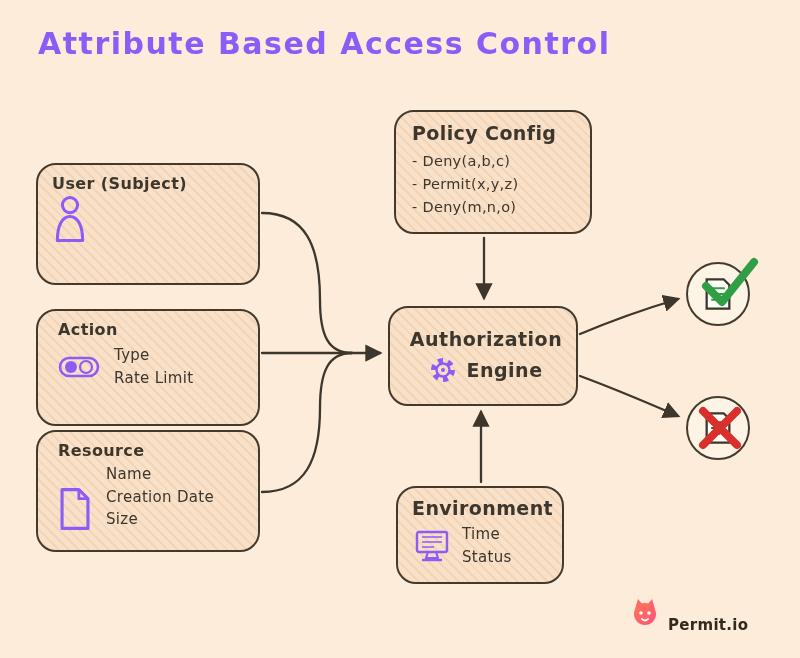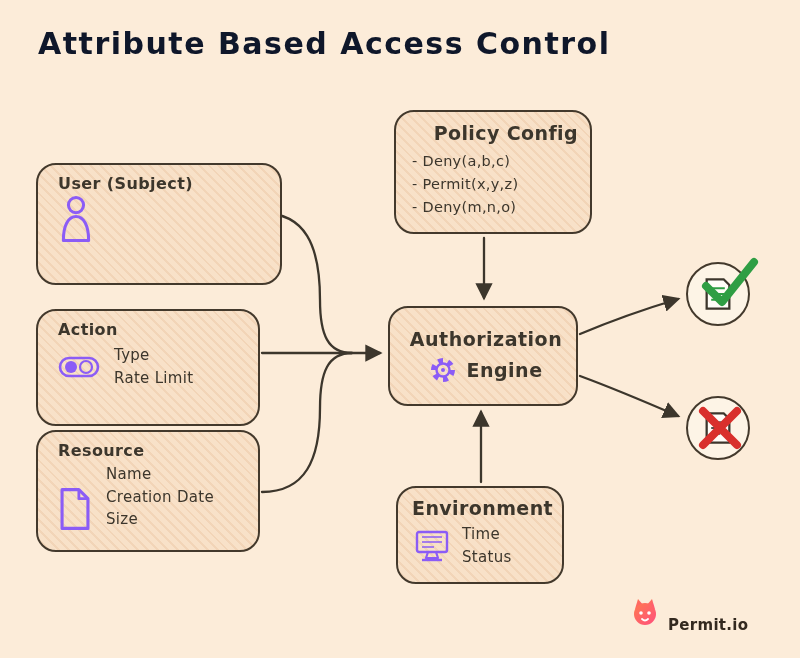--- a/index.html
+++ b/index.html
@@ -6,21 +6,21 @@
   body{
     width:800px;height:658px;position:relative;overflow:hidden;
     background:#fcecd9;
     font-family:"DejaVu Sans", sans-serif;
     color:#3c362c;
   }
   .abs{position:absolute;}
   .title{
     left:38px;top:26px;width:600px;
     font-size:30px;font-weight:bold;letter-spacing:1.5px;
-    color:#0f172a;
+    color:#8b5cf6;
   }
   .node{
     position:absolute;
     border:2.5px solid #43392c;
     border-radius:20px;
     background:
       repeating-linear-gradient(45deg, rgba(199,122,62,0.12) 0 2px, rgba(199,122,62,0) 2px 7px),
       #f8e1c8;
     box-sizing:border-box;
     padding-left:6px;
@@ -55,21 +55,21 @@
     <path d="M 262 213 C 305 213, 320 245, 320 300 C 320 335, 328 353, 352 353"></path>
     <path d="M 262 353 L 380 353" marker-end="url(#arrow)"></path>
     <path d="M 262 492 C 305 492, 320 460, 320 408 C 320 372, 328 353, 352 353"></path>
     <path d="M 484 238 L 484 298" marker-end="url(#arrow)"></path>
     <path d="M 481 482 L 481 412" marker-end="url(#arrow)"></path>
     <path d="M 580 334 C 618 318, 648 308, 678 299" marker-end="url(#arrow)"></path>
     <path d="M 580 376 C 618 390, 648 403, 678 416" marker-end="url(#arrow)"></path>
   </g>
 </svg>
 
-<div class="node" style="left:36px;top:163px;width:246px;height:122px;padding:9px 14px 6px 20px;">
+<div class="node" style="left:36px;top:163px;width:224px;height:122px;padding:9px 14px 6px 14px;">
   <div class="node-title">User (Subject)</div>
   <div class="row" style="margin-top:2px;">
     <span>
       <svg width="36" height="48" viewBox="0 0 28 38">
         <circle cx="14" cy="8" r="6" fill="none" stroke="#8b5cf6" stroke-width="2.4"></circle>
         <path d="M4 36 C4 24 8 17 14 17 C20 17 24 24 24 36 Z" fill="none" stroke="#8b5cf6" stroke-width="2.4" stroke-linejoin="round"></path>
       </svg>
     </span>
   </div>
 </div>
@@ -102,21 +102,21 @@
     </span>
     <div class="items">
       <div>Name</div>
       <div>Creation Date</div>
       <div>Size</div>
     </div>
   </div>
 </div>
 
 <div class="node" style="left:394px;top:110px;width:198px;height:124px;padding:10px 12px 6px 16px;">
-  <div class="node-title big" style="text-align:right;">Policy Config</div>
+  <div class="node-title big" style="text-align:left;">Policy Config</div>
   <div class="items dash" style="margin-top:6px;">
     <div>- Deny(a,b,c)</div>
     <div>- Permit(x,y,z)</div>
     <div>- Deny(m,n,o)</div>
   </div>
 </div>
 
 <div class="node" style="left:388px;top:306px;width:190px;height:100px;display:flex;flex-direction:column;align-items:center;justify-content:center;gap:6px;">
   <div class="engine-text">Authorization</div>
   <div class="row" style="gap:9px;">

